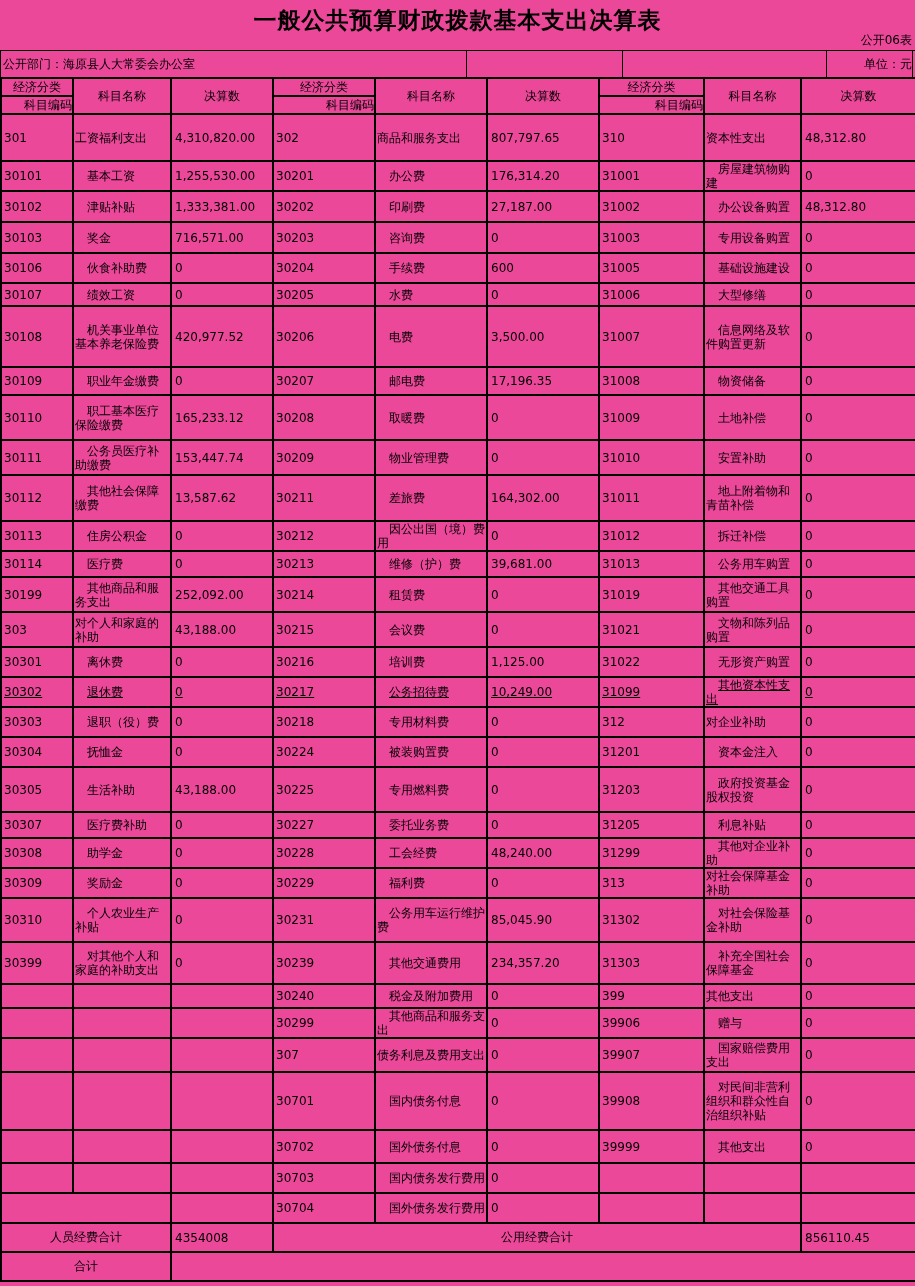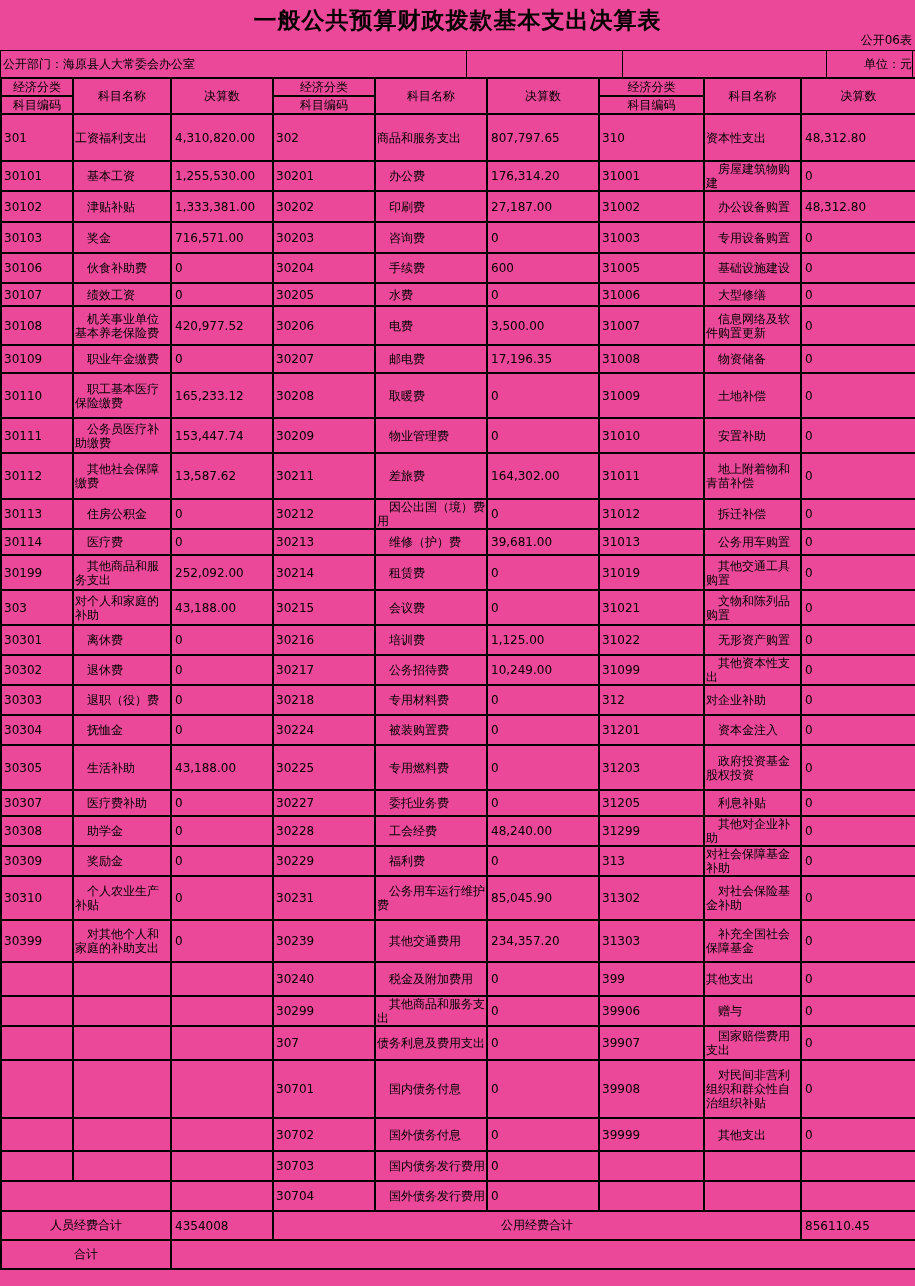--- a/index.html
+++ b/index.html
@@ -12,21 +12,21 @@
   
   .meta-band{position:relative;height:26px;border-top:1px solid #000;font-size:12px;}
   .dept{position:absolute;left:3px;bottom:4px;}
   .unit{position:absolute;right:3px;top:5px;}
   .vline{position:absolute;top:0;bottom:0;width:1px;background:#000;}
   
   table{border-collapse:collapse;table-layout:fixed;width:915px;}
   td,th{border:2px solid #000;overflow:hidden;font-size:12px;font-weight:normal;padding:0;}
   th{height:34px;text-align:center;vertical-align:middle;}
   .codehead div{line-height:16px;}
-  .codehead .h2{border-top:2px solid #000;}
+  .codehead .h2{border-top:2px solid #000;text-align:right;}
   td.code{vertical-align:middle;text-align:left;padding-left:2px;}
   td.namecell{vertical-align:middle;}
   .nametext{text-align:left;line-height:14px;padding:0 1px;}
   .nametext.ind{text-indent:12px;}
   td.val{vertical-align:middle;text-align:left;padding-left:3px;}
   tr.frow td{height:27px;}
   td.flabel{text-align:center;vertical-align:middle;}
 </style>
 </head>
 <body>
@@ -178,21 +178,21 @@
           <td class="namecell">
             <div class="nametext ind">水费</div>
           </td>
           <td class="val">0</td>
           <td class="code">31006</td>
           <td class="namecell">
             <div class="nametext ind">大型修缮</div>
           </td>
           <td class="val">0</td>
         </tr>
-        <tr style="height: 39px; margin-left: 28px;">
+        <tr style="height: 61px; margin-left: 28px;">
           <td class="code">30108</td>
           <td class="namecell">
             <div class="nametext ind">机关事业单位基本养老保险费</div>
           </td>
           <td class="val">420,977.52</td>
           <td class="code">30206</td>
           <td class="namecell">
             <div class="nametext ind">电费</div>
           </td>
           <td class="val">3,500.00</td>
@@ -348,21 +348,21 @@
           <td class="namecell">
             <div class="nametext ind">培训费</div>
           </td>
           <td class="val">1,125.00</td>
           <td class="code">31022</td>
           <td class="namecell">
             <div class="nametext ind">无形资产购置</div>
           </td>
           <td class="val">0</td>
         </tr>
-        <tr style="height: 26px;">
+        <tr style="height: 26px; text-decoration: underline;">
           <td class="code">30302</td>
           <td class="namecell">
             <div class="nametext ind">退休费</div>
           </td>
           <td class="val">0</td>
           <td class="code">30217</td>
           <td class="namecell">
             <div class="nametext ind">公务招待费</div>
           </td>
           <td class="val">10,249.00</td>
@@ -501,21 +501,21 @@
           <td class="namecell">
             <div class="nametext ind">其他交通费用</div>
           </td>
           <td class="val">234,357.20</td>
           <td class="code">31303</td>
           <td class="namecell">
             <div class="nametext ind">补充全国社会保障基金</div>
           </td>
           <td class="val">0</td>
         </tr>
-        <tr style="height: 34px;">
+        <tr style="height: 24px;">
           <td class="code"></td>
           <td class="namecell">
             <div class="nametext"></div>
           </td>
           <td class="val"></td>
           <td class="code">30240</td>
           <td class="namecell">
             <div class="nametext ind">税金及附加费用</div>
           </td>
           <td class="val">0</td>

